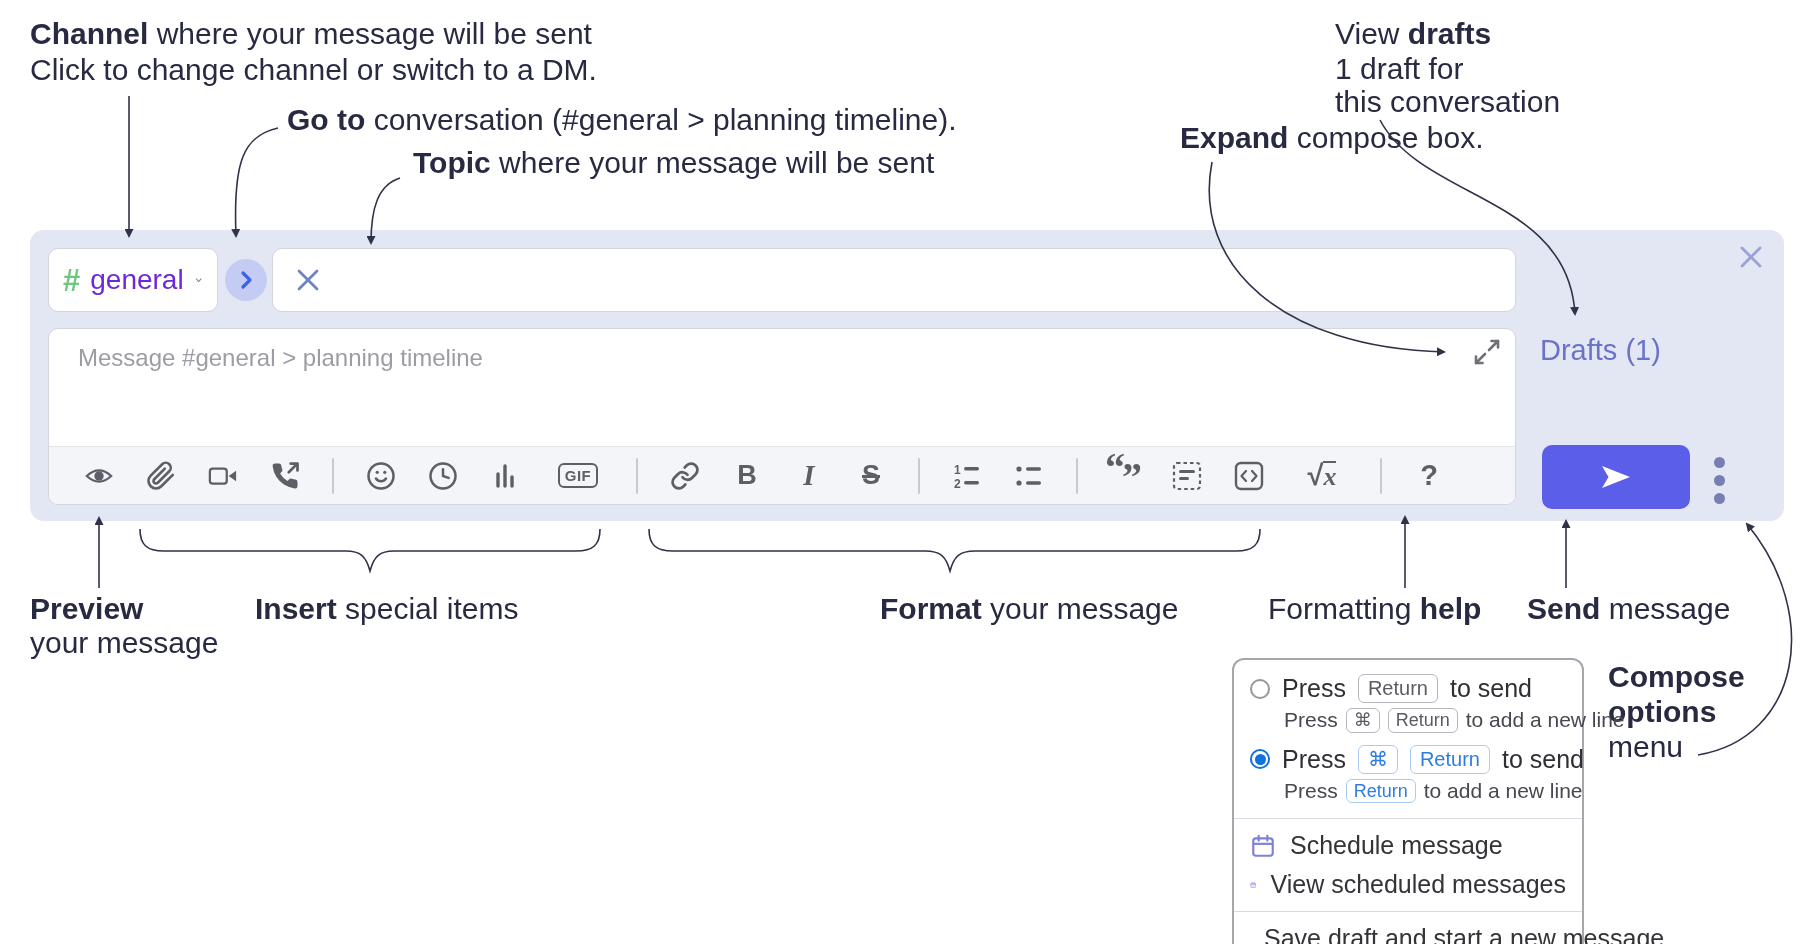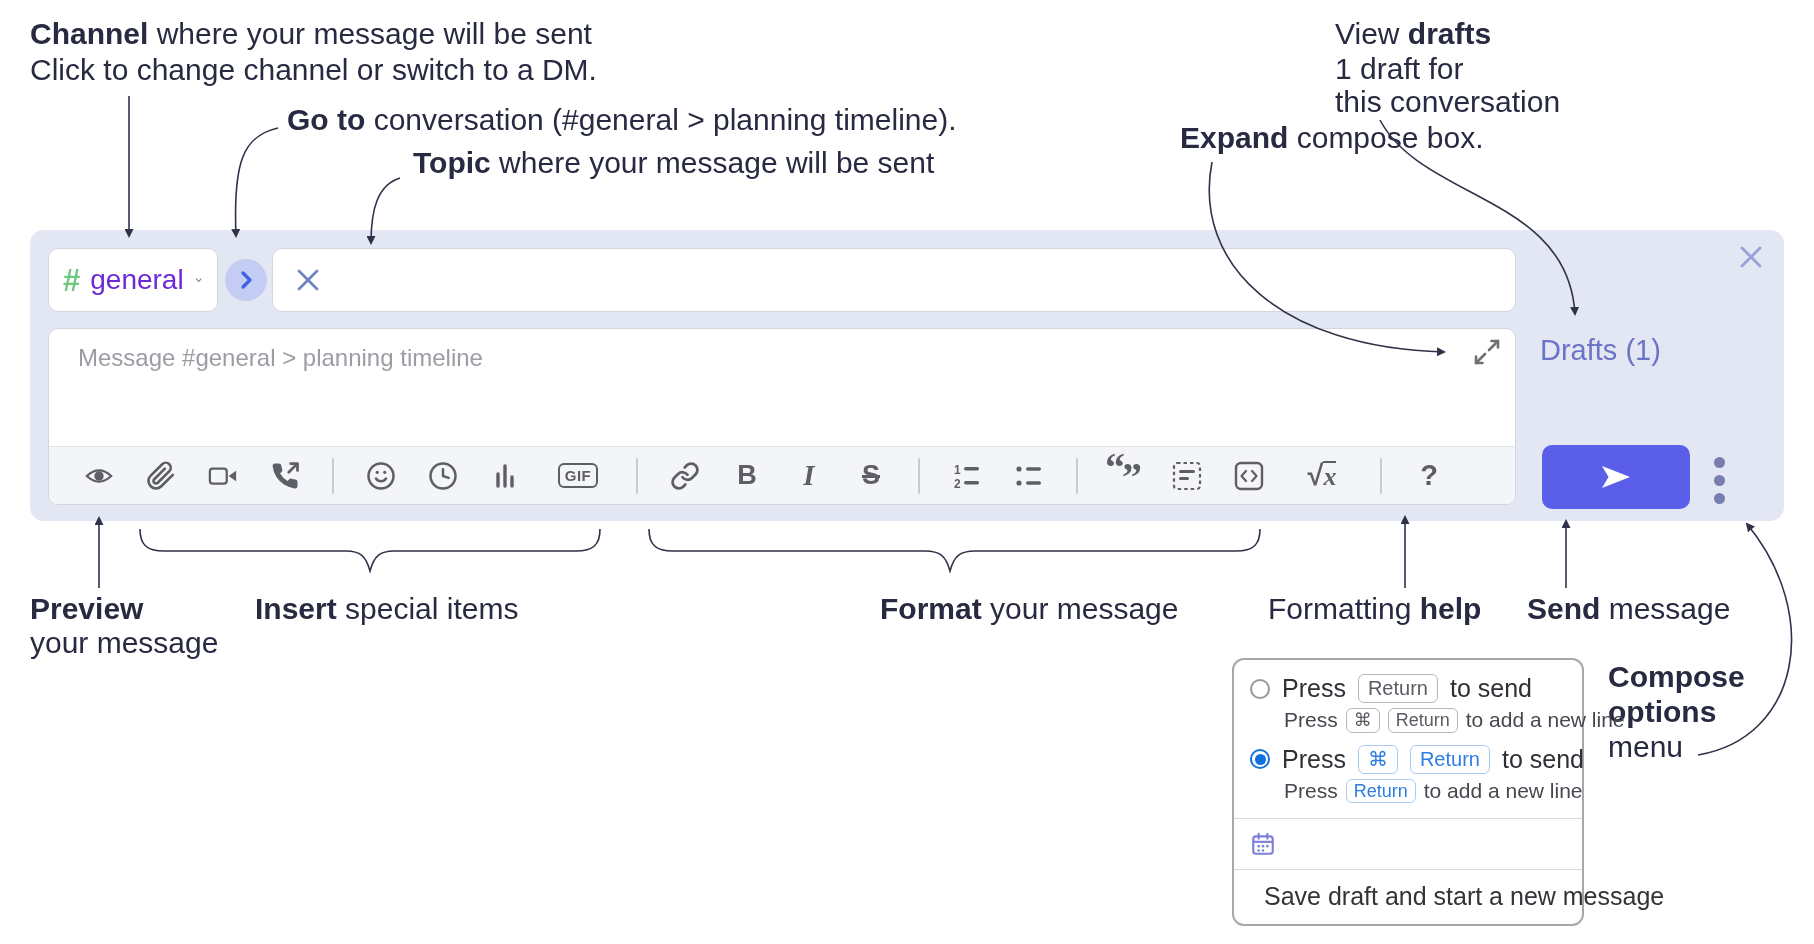--- a/index.html
+++ b/index.html
@@ -282,26 +282,36 @@
     <span class="key sm blue">Return</span>
     <span>to add a new line</span>
   </div>
   <div class="msep"></div>
   <div class="menu-item">
     <svg width="26" height="26" viewBox="0 0 24 24">
       <rect x="3" y="5" width="18" height="16" rx="2.5" fill="none" stroke="#7d82d8" stroke-width="2"></rect>
       <line x1="8" y1="2.5" x2="8" y2="7" stroke="#7d82d8" stroke-width="2" stroke-linecap="round"></line>
       <line x1="16" y1="2.5" x2="16" y2="7" stroke="#7d82d8" stroke-width="2" stroke-linecap="round"></line>
       <line x1="3" y1="10" x2="21" y2="10" stroke="#7d82d8" stroke-width="2"></line>
+    </svg>
+    <span>Schedule message</span>
+  </div>
+  <div class="menu-item">
+    <svg width="26" height="26" viewBox="0 0 24 24">
+      <rect x="3" y="5" width="18" height="16" rx="2.5" fill="none" stroke="#7d82d8" stroke-width="2"></rect>
+      <line x1="8" y1="2.5" x2="8" y2="7" stroke="#7d82d8" stroke-width="2" stroke-linecap="round"></line>
+      <line x1="16" y1="2.5" x2="16" y2="7" stroke="#7d82d8" stroke-width="2" stroke-linecap="round"></line>
+      <line x1="3" y1="10" x2="21" y2="10" stroke="#7d82d8" stroke-width="2"></line>
       <circle cx="8" cy="14" r="1.2" fill="#7d82d8"></circle>
         <circle cx="12" cy="14" r="1.2" fill="#7d82d8"></circle>
         <circle cx="16" cy="14" r="1.2" fill="#7d82d8"></circle>
       <circle cx="8" cy="18" r="1.2" fill="#7d82d8"></circle>
         <circle cx="12" cy="18" r="1.2" fill="#7d82d8"></circle>
     </svg>
+    <span>View scheduled messages</span>
   </div>
   <div class="msep"></div>
   <div class="menu-item">
     <svg width="26" height="26" viewBox="0 0 24 24">
       <path d="M5 4 a2 2 0 0 1 2 -2 h8 l6 6 v12 a2 2 0 0 1 -2 2 h-12 a2 2 0 0 1 -2 -2 z" fill="none" stroke="#7d82d8" stroke-width="2" stroke-linejoin="round"></path>
       <polyline points="15,2 15,8 21,8" fill="none" stroke="#7d82d8" stroke-width="2" stroke-linejoin="round"></polyline>
       <polyline points="8.5,13.5 11,16 15.5,10.5" fill="none" stroke="#7d82d8" stroke-width="2" stroke-linecap="round" stroke-linejoin="round"></polyline>
     </svg>
     <span>Save draft and start a new message</span>
   </div>

